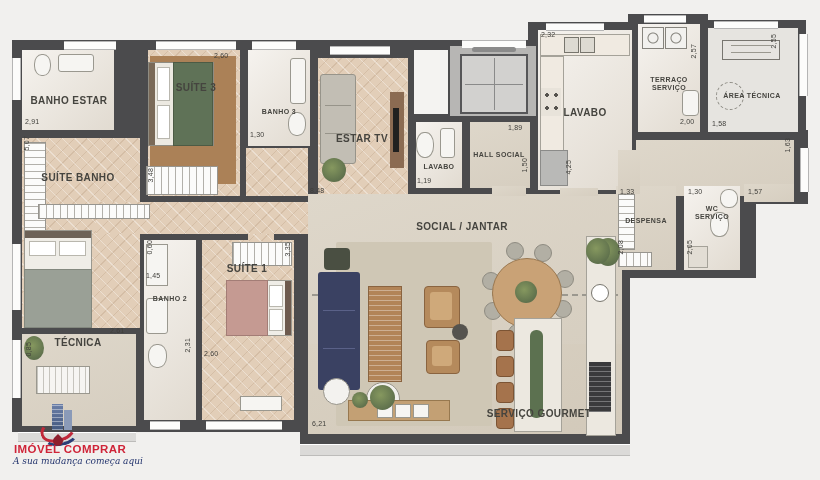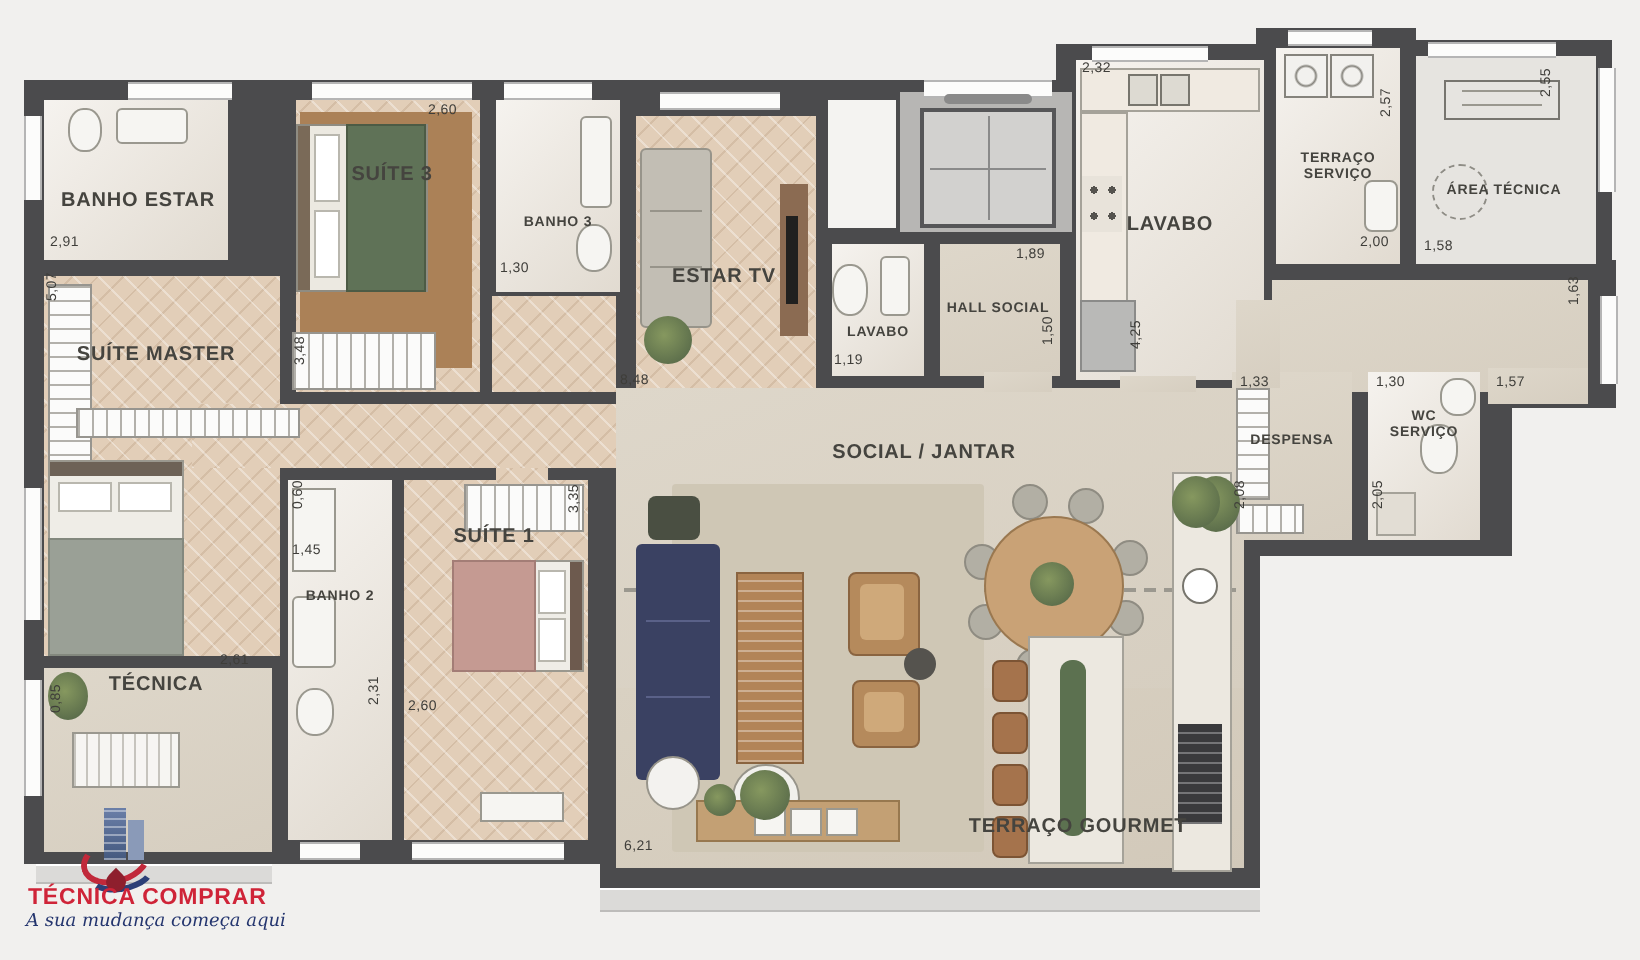--- a/index.html
+++ b/index.html
@@ -235,36 +235,36 @@
   <div class="furn white" style="left:240px;top:396px;width:40px;height:13px"></div>
 
   <div class="furn white" style="left:146px;top:244px;width:20px;height:40px"></div>
   <div class="furn white" style="left:146px;top:298px;width:20px;height:34px;border-radius:3px"></div>
   <div class="furn white" style="left:148px;top:344px;width:17px;height:22px;border-radius:45%"></div>
 
   <div class="plant" style="left:24px;top:336px;width:20px;height:24px"></div>
   <div class="furn white" style="left:36px;top:366px;width:52px;height:26px;background-image:repeating-linear-gradient(90deg,#c6c4bd 0 1px,transparent 1px 6px)"></div>
 
   <div class="rlabel" style="left:24px;top:95px;width:90px">BANHO ESTAR</div>
-  <div class="rlabel" style="left:26px;top:172px;width:104px">SUÍTE MASTER</div>
+  <div class="rlabel" style="left:26px;top:172px;width:104px">SUÍTE BANHO</div>
   <div class="rlabel" style="left:158px;top:82px;width:76px">SUÍTE 3</div>
   <div class="rlabel sm" style="left:248px;top:108px;width:62px">BANHO 3</div>
   <div class="rlabel" style="left:318px;top:133px;width:88px">ESTAR TV</div>
   <div class="rlabel sm" style="left:414px;top:163px;width:50px">LAVABO</div>
   <div class="rlabel sm" style="left:466px;top:151px;width:66px">HALL SOCIAL</div>
   <div class="rlabel" style="left:538px;top:107px;width:94px">LAVABO</div>
   <div class="rlabel sm" style="left:638px;top:76px;width:62px">TERRAÇO SERVIÇO</div>
   <div class="rlabel sm" style="left:722px;top:92px;width:60px">ÁREA TÉCNICA</div>
   <div class="rlabel sm" style="left:616px;top:217px;width:60px">DESPENSA</div>
   <div class="rlabel sm" style="left:690px;top:205px;width:44px">WC SERVIÇO</div>
   <div class="rlabel" style="left:400px;top:221px;width:124px">SOCIAL / JANTAR</div>
   <div class="rlabel" style="left:210px;top:263px;width:74px">SUÍTE 1</div>
   <div class="rlabel sm" style="left:144px;top:295px;width:52px">BANHO 2</div>
   <div class="rlabel" style="left:38px;top:337px;width:80px">TÉCNICA</div>
-  <div class="rlabel" style="left:468px;top:408px;width:142px">TERRAÇO GOURMET</div>
+  <div class="rlabel" style="left:468px;top:408px;width:142px">SERVIÇO GOURMET</div>
 
   <div class="hdim" style="left:25px;top:118px">2,91</div>
   <div class="vdim" style="left:23px;top:136px">5,07</div>
   <div class="hdim" style="left:214px;top:52px">2,60</div>
   <div class="vdim" style="left:147px;top:168px">3,48</div>
   <div class="hdim" style="left:250px;top:131px">1,30</div>
   <div class="hdim" style="left:310px;top:187px">8,48</div>
   <div class="hdim" style="left:417px;top:177px">1,19</div>
   <div class="hdim" style="left:508px;top:124px">1,89</div>
   <div class="vdim" style="left:521px;top:158px">1,50</div>
@@ -292,14 +292,14 @@
 
 <div class="abs" style="left:10px;top:398px;width:180px;height:76px;z-index:40">
   <div class="abs" style="left:30px;top:6px;width:40px;height:42px">
     <div class="abs" style="left:12px;top:0;width:11px;height:26px;background:linear-gradient(#6b7fa8,#44597f);background-image:repeating-linear-gradient(0deg,rgba(255,255,255,.4) 0 1px,transparent 1px 4px),linear-gradient(#6b7fa8,#44597f)"></div>
     <div class="abs" style="left:24px;top:6px;width:8px;height:20px;background:#8a9ab8"></div>
     <div class="abs" style="left:0;top:14px;width:30px;height:18px;border:3px solid transparent;border-left-color:#c1293a;border-bottom-color:#c1293a;border-radius:50%;transform:rotate(-18deg)"></div>
     <div class="abs" style="left:2px;top:20px;width:30px;height:16px;border:3px solid transparent;border-bottom-color:#2c3f77;border-radius:50%;transform:rotate(-10deg)"></div>
     <div class="abs" style="left:13px;top:32px;width:10px;height:10px;background:#8e1f2d;border-radius:0 50% 50% 50%;transform:rotate(45deg)"></div>
   </div>
 </div>
-<div class="logo-name">TÉCNICA COMPRAR</div>
+<div class="logo-name">IMÓVEL COMPRAR</div>
 <div class="logo-tag">A sua mudança começa aqui</div>
 
 </body></html>

